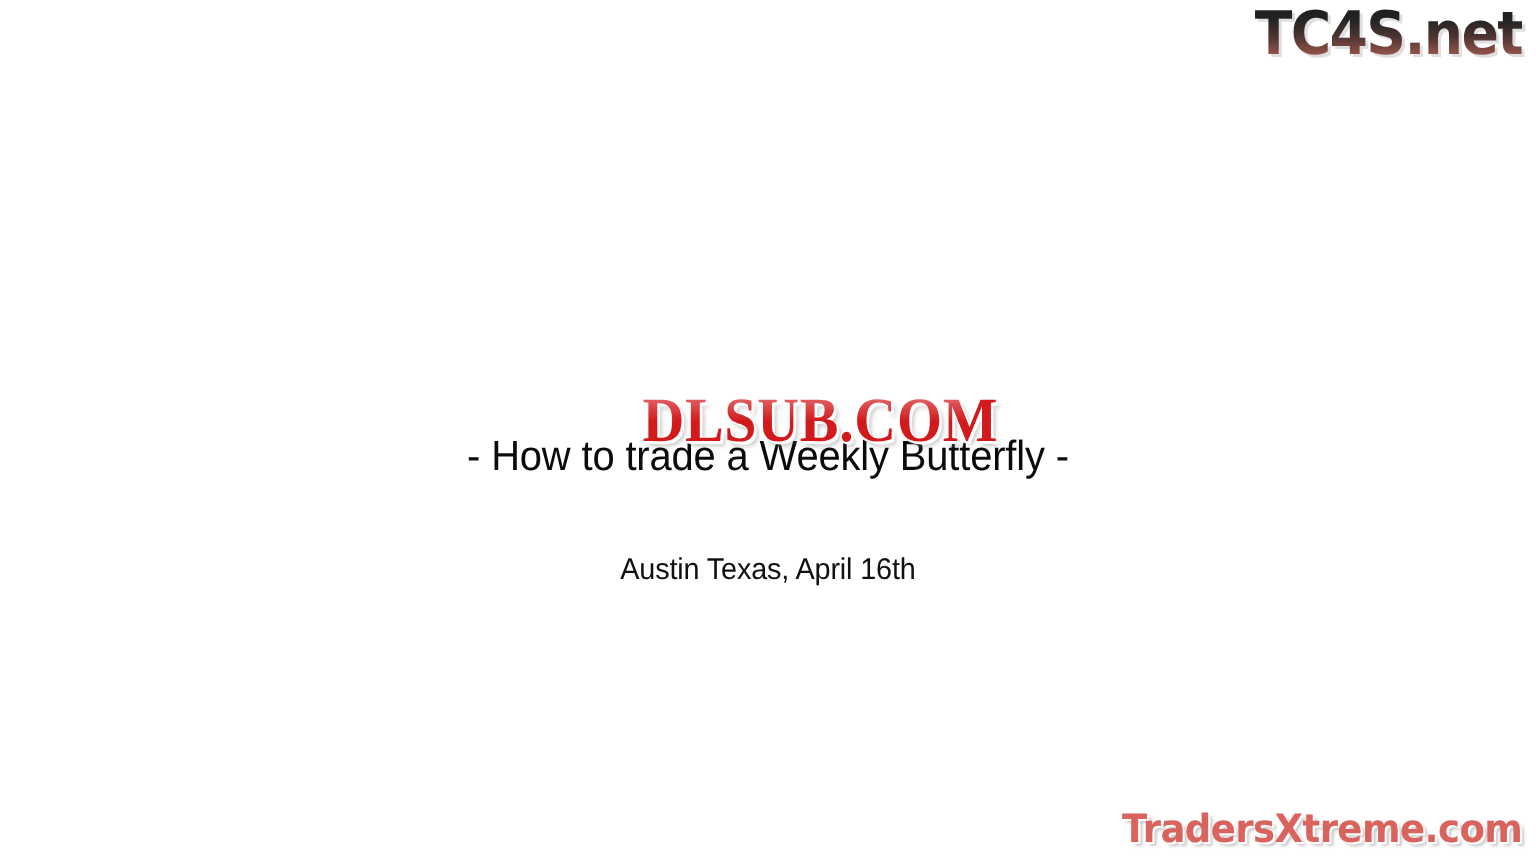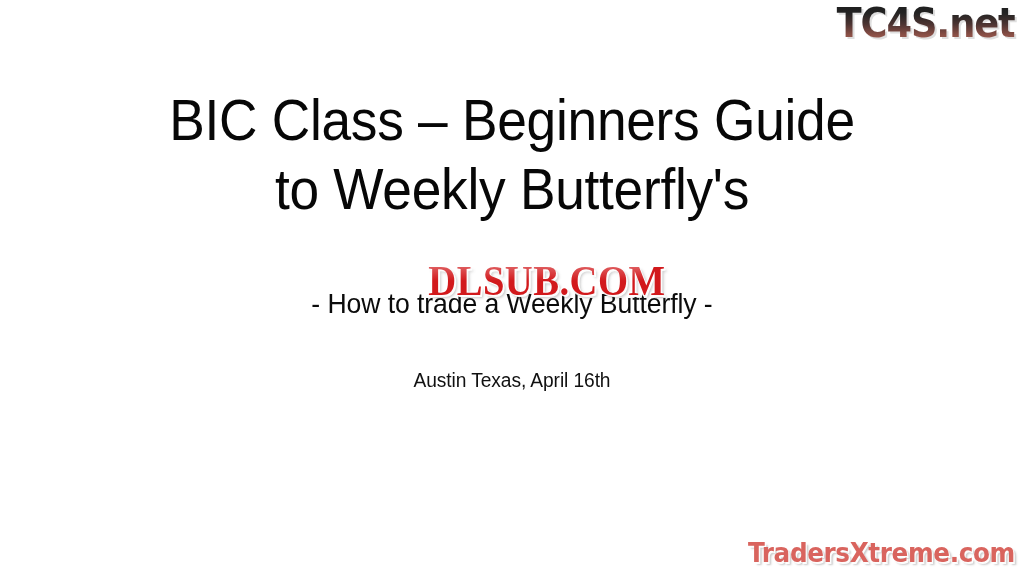--- a/index.html
+++ b/index.html
@@ -176,24 +176,20 @@
   }
 </style>
 </head>
 <body>
 
 <div class="slide">
 
   <div class="brand-topright-shadow">TC4S.net</div>
   <div class="brand-topright">TC4S.net</div>
 
-  <div class="title-block">
-    <div class="title-line">BIC Class – Beginners Guide</div>
-    <div class="title-line">to Weekly Butterfly's</div>
-  </div>
 
   <div class="subtitle">- How to trade a Weekly Butterfly -</div>
 
   <div class="watermark">
     <span class="watermark-text">DLSUB.COM</span>
   </div>
   <div class="watermark-gloss"></div>
 
   <div class="eventline">Austin Texas, April 16th</div>
 

